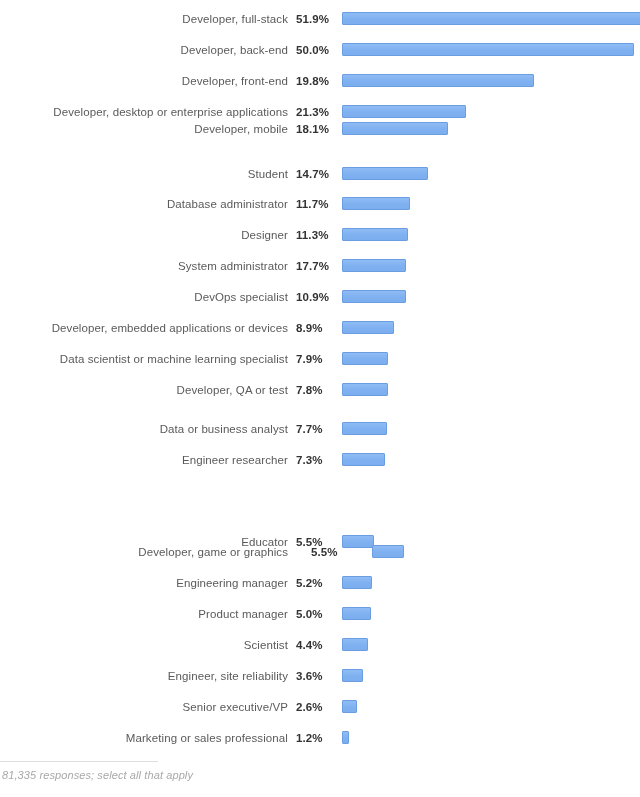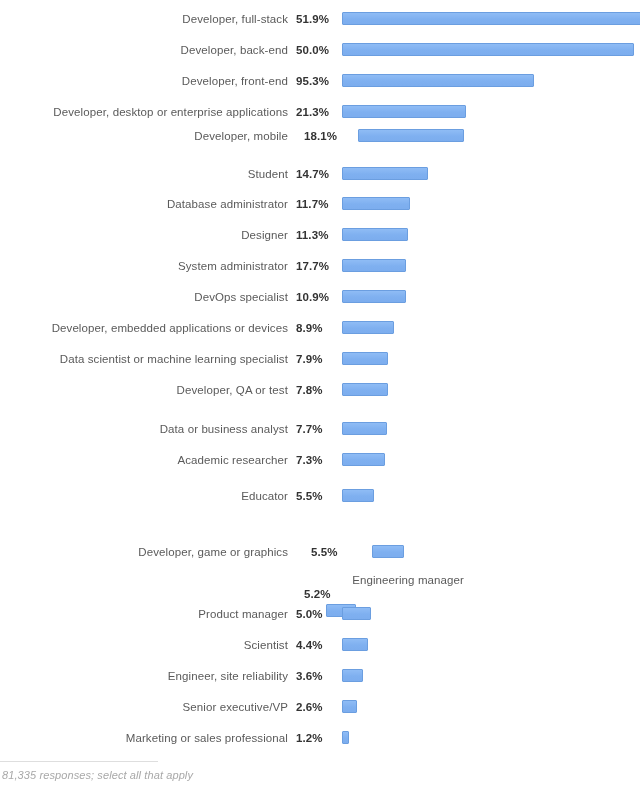--- a/index.html
+++ b/index.html
@@ -109,33 +109,33 @@
       </div>
       <div class="row" style="top: 39.9px; justify-content: space-between;">
         <div class="row-label">Developer, back-end</div>
         <div class="row-value">50.0%</div>
         <div class="bar-wrap">
           <div class="bar" style="width: 292px; left: 6px;"></div>
         </div>
       </div>
       <div class="row" style="top: 70.8px;">
         <div class="row-label">Developer, front-end</div>
-        <div class="row-value">95.3%</div>
+        <div class="row-value">19.8%</div>
         <div class="bar-wrap">
           <div class="bar" style="width: 191.552px; left: 6px;"></div>
         </div>
       </div>
       <div class="row" style="top: 101.7px;">
         <div class="row-label">Developer, desktop or enterprise applications</div>
         <div class="row-value">21.3%</div>
         <div class="bar-wrap">
           <div class="bar" style="width: 124.392px; left: 6px;"></div>
         </div>
       </div>
-      <div class="row" style="top: 126px; gap: 8px;">
+      <div class="row" style="top: 119px;">
         <div class="row-label">Developer, mobile</div>
         <div class="row-value">18.1%</div>
         <div class="bar-wrap">
           <div class="bar" style="width: 105.704px; left: 6px;"></div>
         </div>
       </div>
       <div class="row" style="top: 163.5px;">
         <div class="row-label">Student</div>
         <div class="row-value">14.7%</div>
         <div class="bar-wrap">
@@ -192,41 +192,41 @@
         </div>
       </div>
       <div class="row" style="top: 418.7px;">
         <div class="row-label">Data or business analyst</div>
         <div class="row-value">7.7%</div>
         <div class="bar-wrap">
           <div class="bar" style="width: 44.968px; left: 6px;"></div>
         </div>
       </div>
       <div class="row" style="top: 449.6px;">
-        <div class="row-label">Academic researcher</div>
+        <div class="row-label">Engineer researcher</div>
         <div class="row-value">7.3%</div>
         <div class="bar-wrap">
           <div class="bar" style="width: 42.632px; left: 6px;"></div>
         </div>
       </div>
-      <div class="row" style="top: 486px; justify-content: flex-end;">
+      <div class="row" style="top: 532px; justify-content: flex-end;">
         <div class="row-label">Educator</div>
         <div class="row-value">5.5%</div>
         <div class="bar-wrap">
           <div class="bar" style="width: 32.12px; left: 6px;"></div>
         </div>
       </div>
       <div class="row" style="top: 542.3px; gap: 15px;">
         <div class="row-label">Developer, game or graphics</div>
         <div class="row-value">5.5%</div>
         <div class="bar-wrap">
           <div class="bar" style="width: 32.12px; left: 6px;"></div>
         </div>
       </div>
-      <div class="row" style="top: 573.2px; flex-direction: column;">
+      <div class="row" style="top: 573.2px;">
         <div class="row-label">Engineering manager</div>
         <div class="row-value">5.2%</div>
         <div class="bar-wrap">
           <div class="bar" style="width: 30.368px; left: 6px;"></div>
         </div>
       </div>
       <div class="row" style="top: 604.1px;">
         <div class="row-label">Product manager</div>
         <div class="row-value">5.0%</div>
         <div class="bar-wrap">

